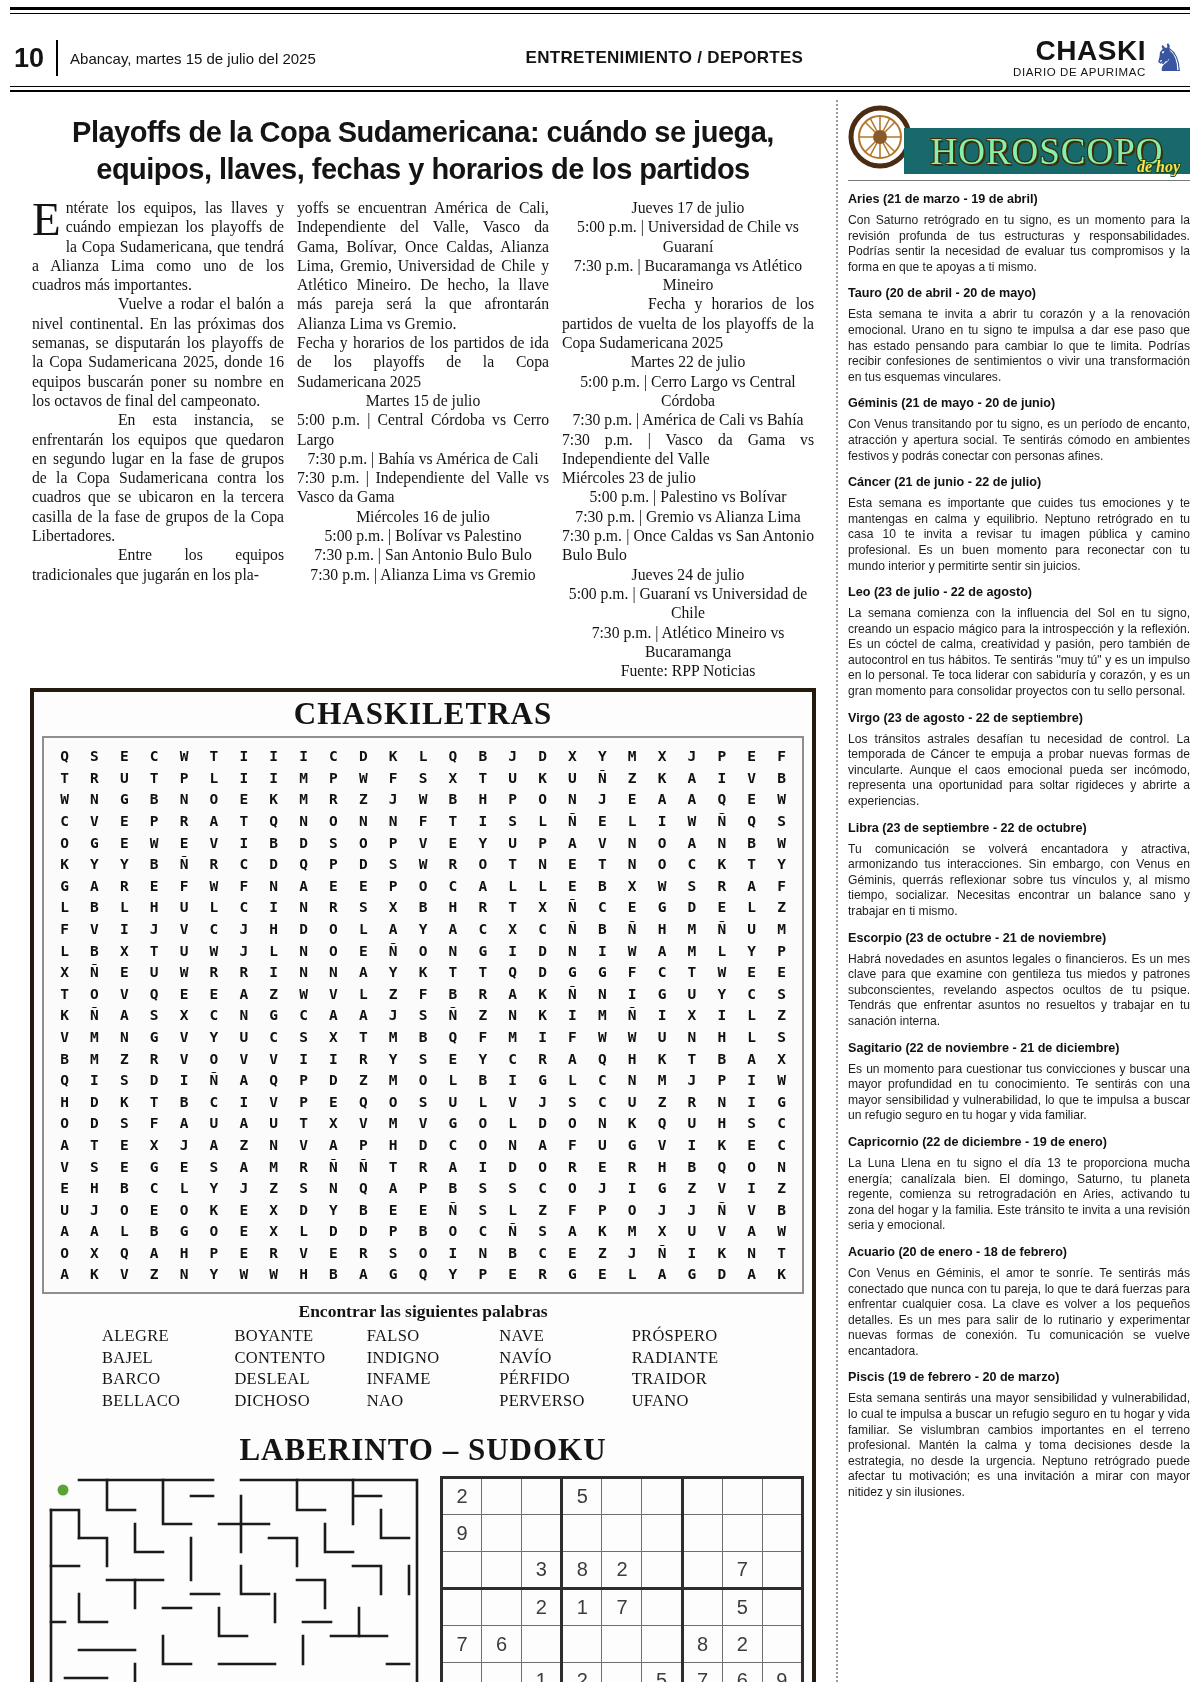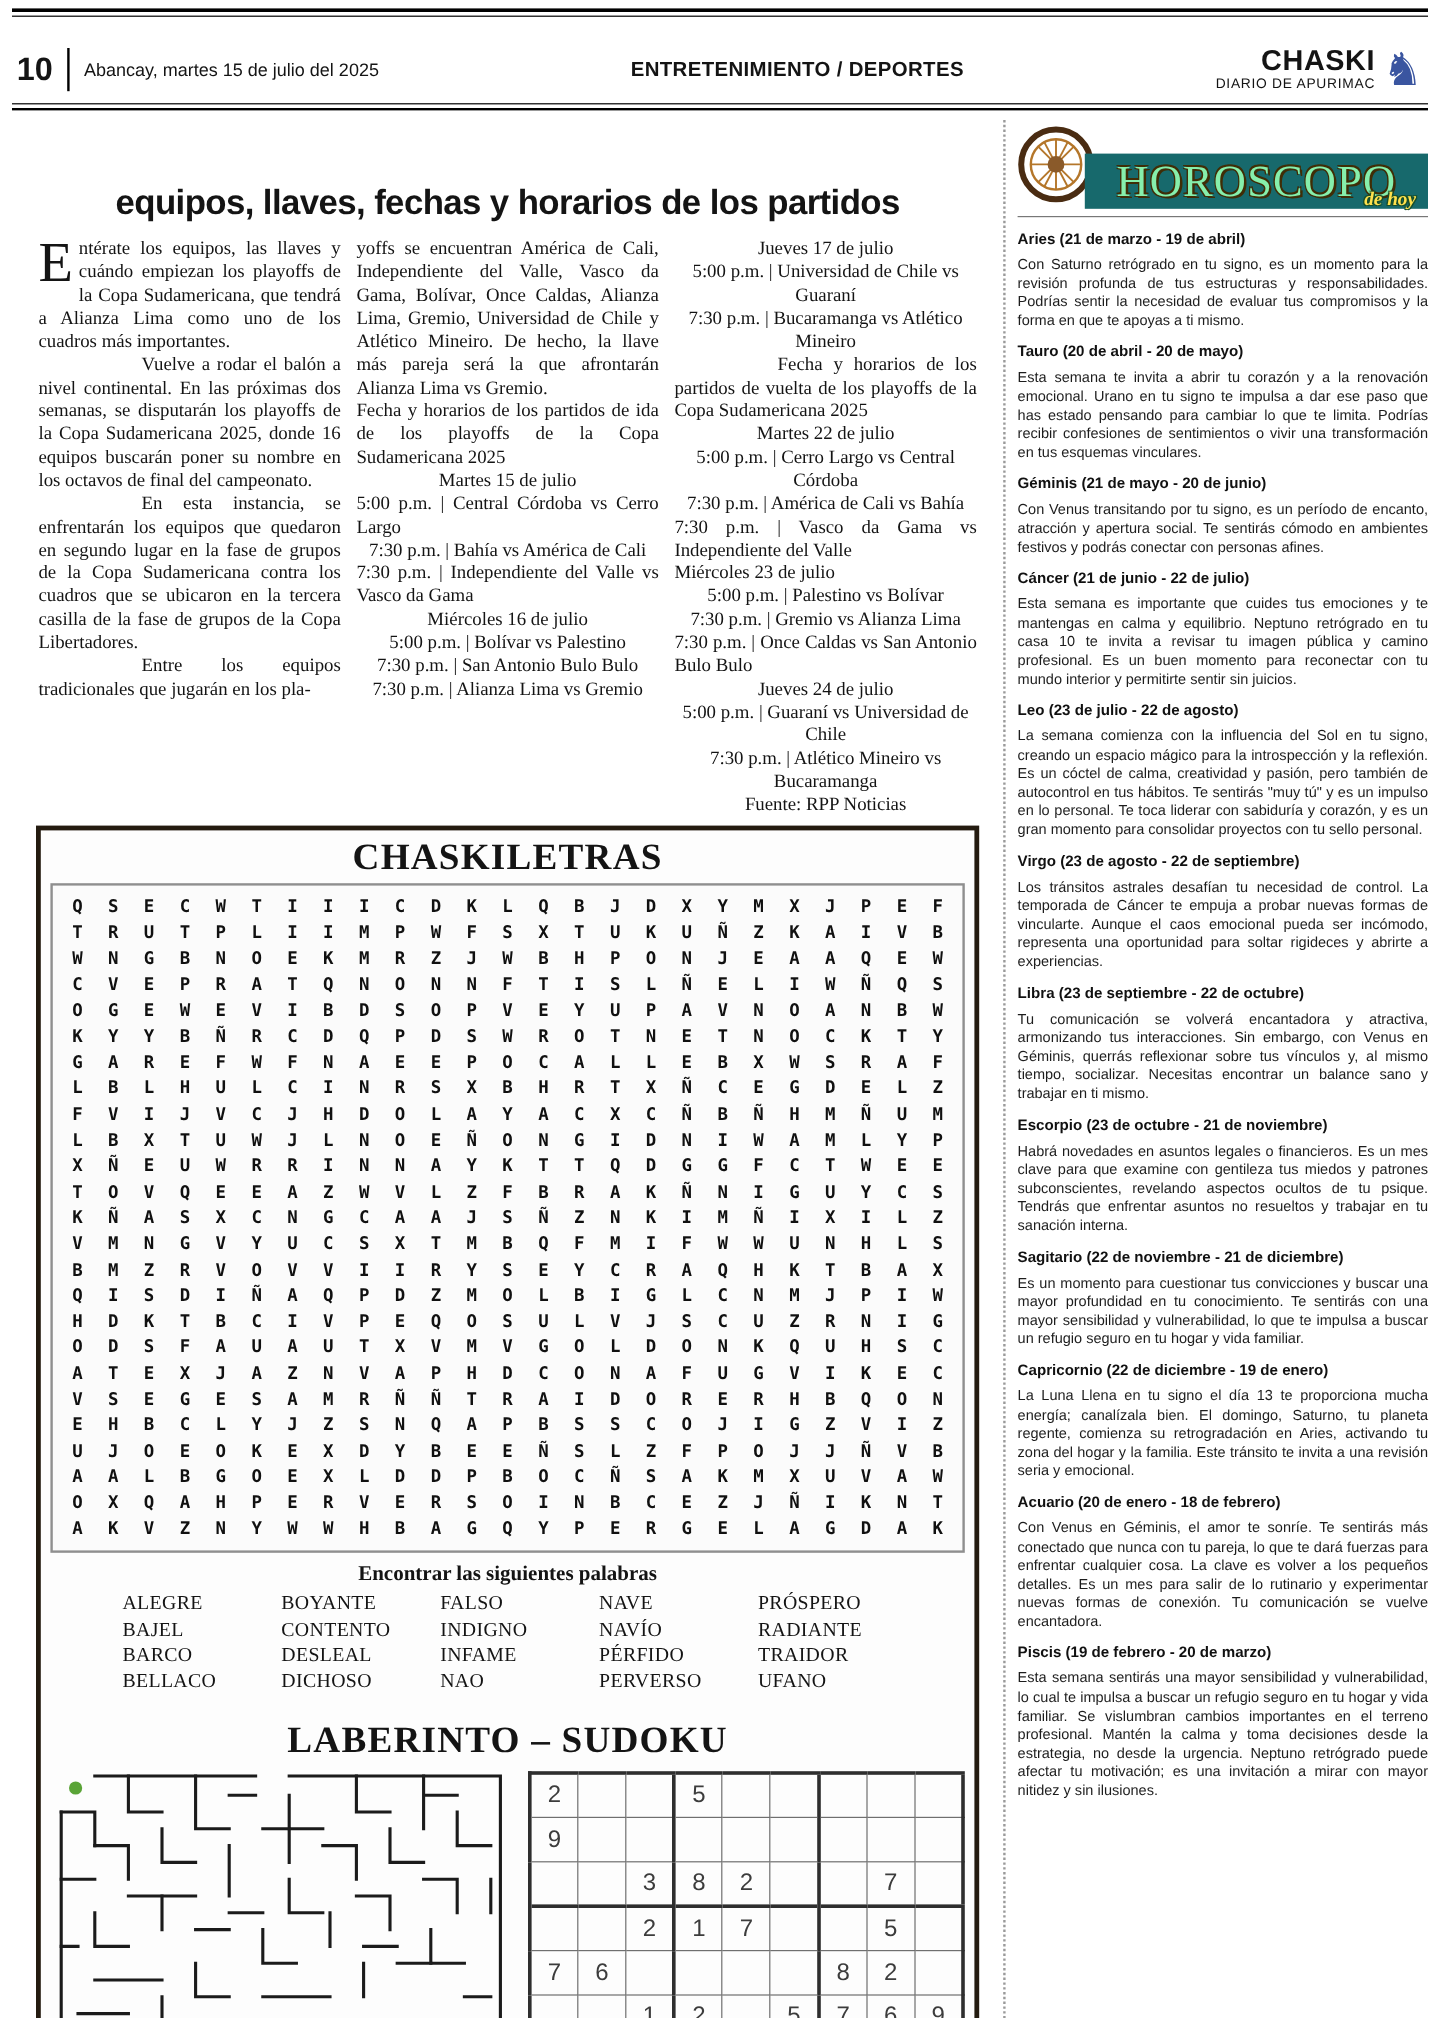--- a/index.html
+++ b/index.html
@@ -12,21 +12,21 @@
   .rule-top { margin: 7px 10px 0; height: 7px; border-top: 3px solid #000; border-bottom: 1px solid #000; }
   .rule-bot { margin: 4px 10px 0; height: 6px; border-top: 1px solid #000; border-bottom: 2px solid #000; }
   .masthead { display: flex; align-items: center; margin: 20px 14px 0; height: 48px; font-family: "Liberation Sans", sans-serif; }
   .mh-left { display: flex; align-items: center; }
   .page-num { font-size: 27px; font-weight: 700; }
   .mh-div { width: 2px; height: 36px; background: #000; margin: 0 12px; }
   .mh-date { font-size: 15px; }
   .mh-center { flex: 1; text-align: center; font-size: 17px; font-weight: 700; letter-spacing: .3px; }
   .mh-right { display: flex; align-items: center; gap: 6px; }
   .brand-block { text-align: right; line-height: 1; }
-  .brand { font-size: 24px; font-weight: 700; letter-spacing: .5px; }
+  .brand { font-size: 28px; font-weight: 700; letter-spacing: .5px; }
   .brand-sub { font-size: 11.5px; letter-spacing: .6px; margin-top: 2px; }
   .horse { font-family: "DejaVu Sans", sans-serif; font-size: 38px; color: #3a55a0; line-height: 1; }
 
   
   .main { display: flex; margin: 8px 6px 0 30px; }
   .left-region { width: 786px; }
   .sidebar { width: 354px; margin-left: 20px; border-left: 2px dotted #9a9a9a; padding-left: 10px; }
 
   
   .headline { text-align: center; font-family: "Liberation Sans", sans-serif; font-weight: 700; font-size: 29px; line-height: 37px; margin: 14px 8px 10px; letter-spacing: -0.5px; }
@@ -98,21 +98,21 @@
     </div>
     <span class="horse">♞</span>
   </div>
 </div>
 <div class="rule-bot"></div>
 
 <div class="main">
 
   <div class="left-region">
     <h1 class="headline">
-      <br>
+      <span>Playoffs de la Copa Sudamericana: cuándo se juega,</span><br>
       <span>equipos, llaves, fechas y horarios de los partidos</span>
     </h1>
 
     <div class="article-cols">
       <div class="article-col">
           <p class="ab ab-dropcap"><span class="dropcap">E</span>ntérate los equipos, las llaves y cuándo empiezan los playoffs de la Copa Sudamericana, que tendrá a Alianza Lima como uno de los cuadros más importantes.</p>
           <p class="ab ab-indent">Vuelve a rodar el balón a nivel continental. En las próximas dos semanas, se disputarán los playoffs de la Copa Sudamericana 2025, donde 16 equipos buscarán poner su nombre en los octavos de final del campeonato.</p>
           <p class="ab ab-indent">En esta instancia, se enfrentarán los equipos que quedaron en segundo lugar en la fase de grupos de la Copa Sudamericana contra los cuadros que se ubicaron en la tercera casilla de la fase de grupos de la Copa Libertadores.</p>
           <p class="ab ab-indent">Entre los equipos tradicionales que jugarán en los pla-</p>
         </div>

